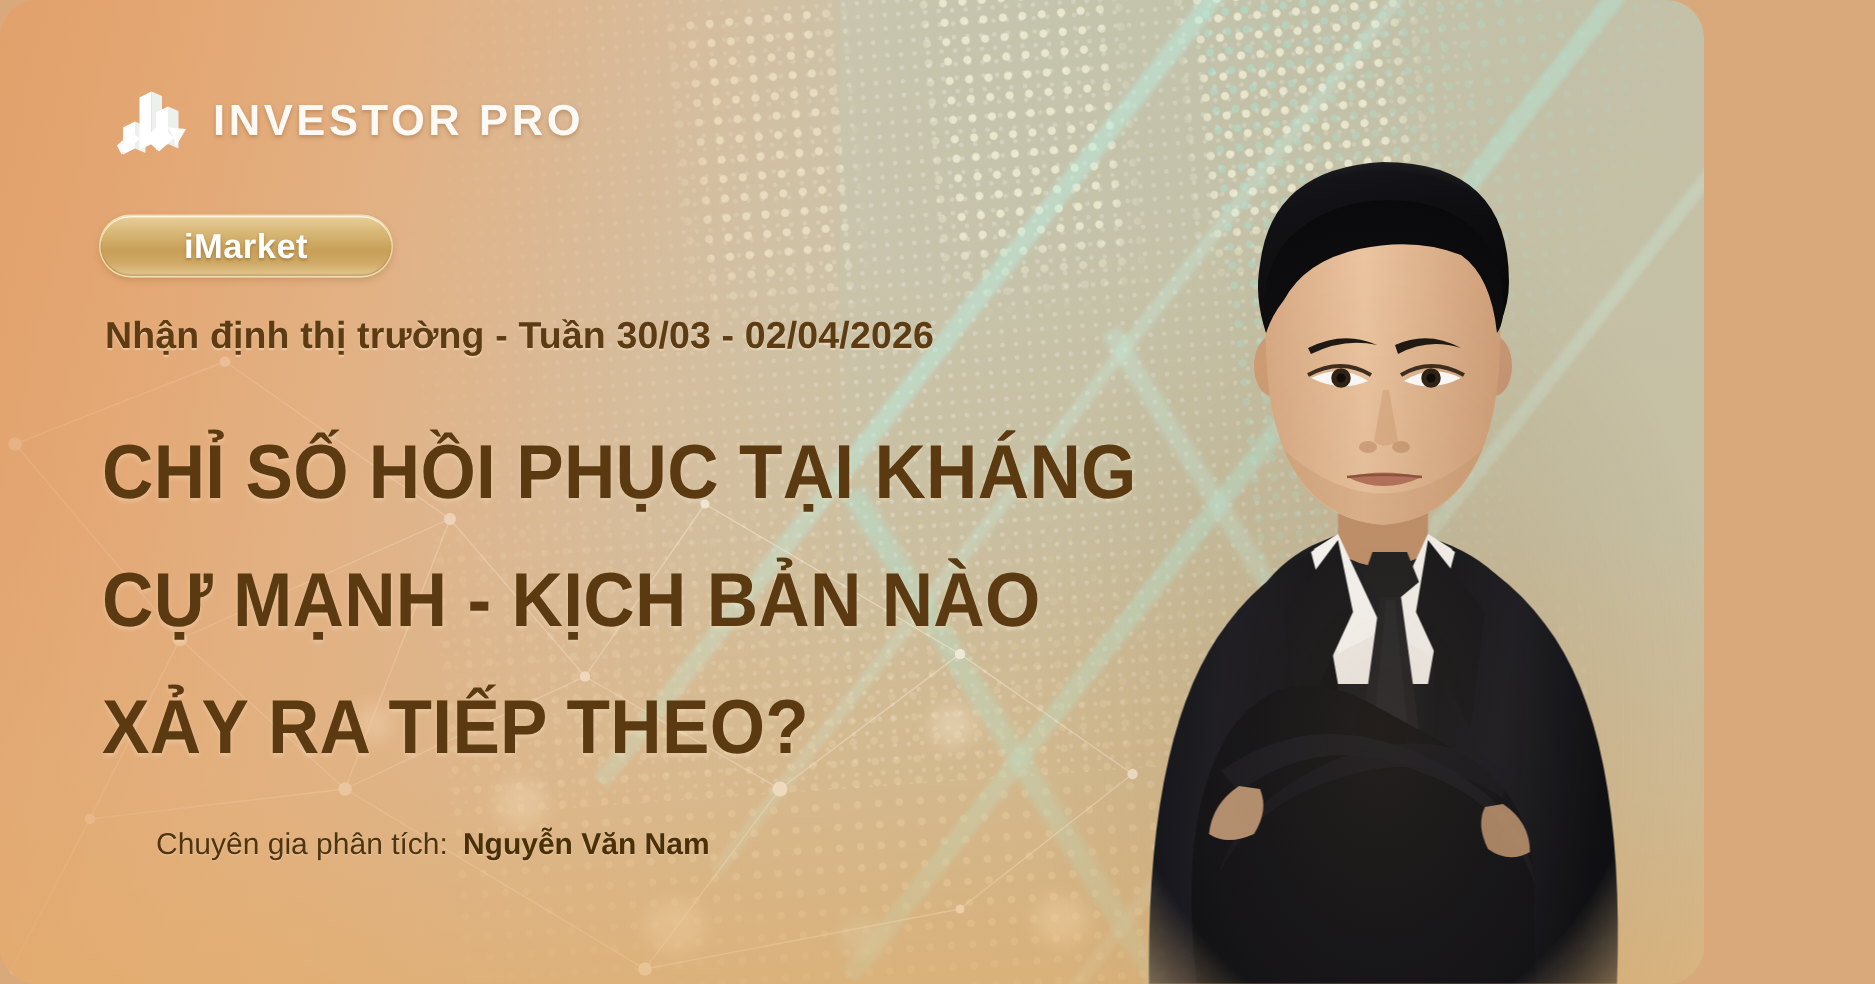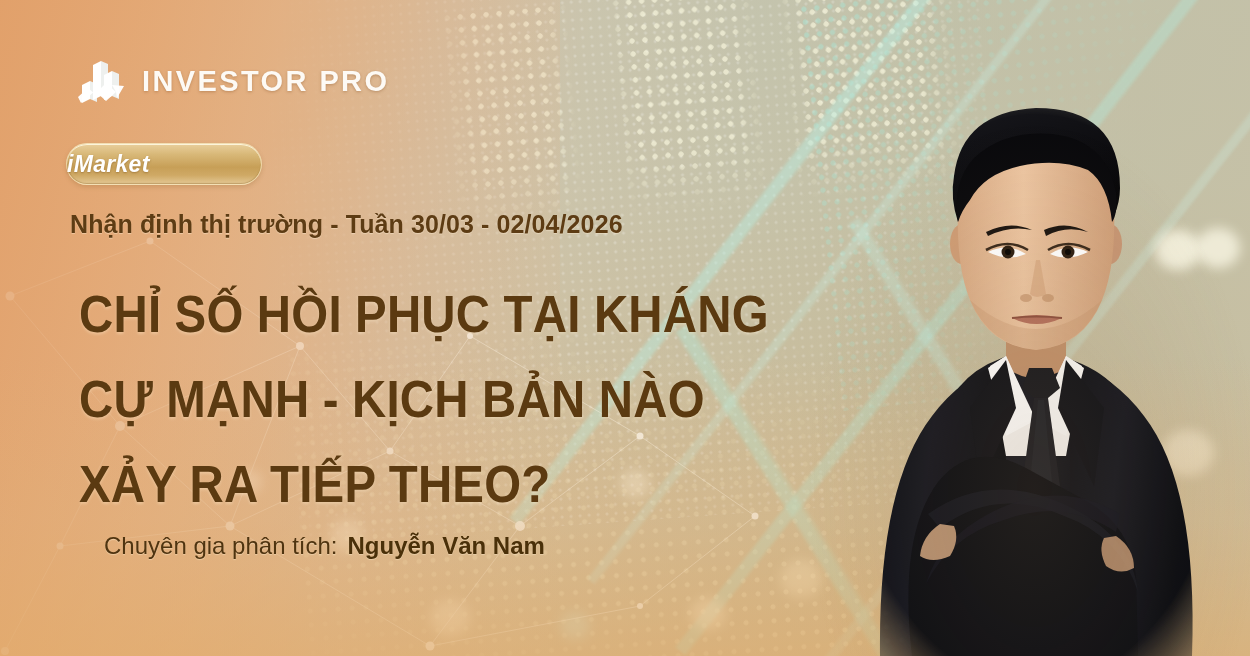--- a/index.html
+++ b/index.html
@@ -1,37 +1,38 @@
 <!DOCTYPE html>
 <html><head>
 <meta charset="utf-8">
 <style>
   * { margin:0; padding:0; box-sizing:border-box; }
   html,body { width:1250px; height:656px; overflow:hidden; background:#d9a97c; }
   body { font-family:"Liberation Sans", sans-serif; }
 
   .banner {
-    position:relative; width:1250px; height:656px; overflow:hidden;
+    position:relative; width:1136px; height:656px; overflow:hidden;
     background:
       linear-gradient(100deg,
         rgba(224,166,118,1) 0%,
         rgba(228,176,130,1) 10%,
         rgba(226,182,142,0.92) 20%,
         rgba(213,189,163,0.75) 32%,
         rgba(199,196,176,0.6) 44%,
         rgba(189,194,176,0.55) 56%,
         rgba(186,190,168,0.6) 70%,
         rgba(190,190,167,0.7) 85%,
         rgba(196,193,168,0.85) 100%),
       linear-gradient(180deg,
         rgba(205,198,170,1) 0%,
         rgba(209,196,163,1) 28%,
         rgba(216,186,140,1) 55%,
         rgba(226,180,122,1) 78%,
         rgba(223,175,118,1) 100%);
+    border-radius: 25px;
   }
 
   
   .led-board{
     position:absolute; left:280px; top:-40px; width:720px; height:560px;
     background-image:
       radial-gradient(circle at 2px 2px, rgba(255,255,255,0.30) 1.3px, transparent 1.8px);
     background-size:9px 9px;
     transform:rotate(-4deg);
     opacity:.85;
@@ -116,55 +117,54 @@
   .logo-mark{ width:56px; height:52px; flex:0 0 auto; }
   .logo-text{
     color:#fdfaf5; font-size:29px; font-weight:700; letter-spacing:2.4px;
     font-family:"Liberation Sans", sans-serif;
     text-shadow:0 1px 3px rgba(120,70,25,.35);
   }
 
   .badge{
     position:absolute; left:66px; top:143px;
     min-width:196px; height:42px;
-    display:flex; align-items:center; 
+    display:flex; align-items:center; justify-content:center;
     border-radius:21px;
     background:linear-gradient(180deg,#e9cf9c 0%, #d8b878 26%, #c79f57 58%, #cfa965 78%, #e4c894 100%);
     box-shadow:inset 0 1px 0 rgba(255,250,230,.85), inset 0 -1px 1px rgba(130,90,30,.35), 0 2px 4px rgba(140,95,40,.25);
     border:1px solid rgba(247,230,190,.75);
-    font-style:italic;
   }
   .badge span{
     color:#ffffff; font-size:23px; font-weight:700; letter-spacing:.3px;
     text-shadow:0 1px 2px rgba(130,88,32,.5);
   }
 
   .subtitle{
     position:absolute; left:70px; top:210px;
     color:#5d3c14; font-size:25px; font-weight:700; letter-spacing:.1px;
     text-shadow:0 1px 1px rgba(255,240,215,.45);
   }
 
-  .headline{ position:absolute; left:79px; top:272px; width:800px; }
+  .headline{ position:absolute; left:68px; top:272px; width:800px; }
   .headline .hl{
     display:block;
     color:#5b3a11;
     font-size:51px;
     line-height:85px;
     font-weight:700;
     letter-spacing:.2px;
     transform:scaleX(.93);
     transform-origin:left center;
     white-space:nowrap;
     text-shadow:0 2px 3px rgba(255,238,210,.32);
   }
 
   .byline{
-    position:absolute; left:104px; top:532px;
-    color:#4f3410; font-size:24px; font-weight:400;
+    position:absolute; left:104px; top:552px;
+    color:#4f3410; font-size:20px; font-weight:400;
     text-shadow:0 1px 1px rgba(255,242,218,.4);
     text-align:right;
   }
   .byline .name{ font-weight:700; color:#4a3009; margin-left:10px; }
 
   
   .person{ position:absolute; right:0px; bottom:0; width:430px; height:640px; }
   .p-shadow{
     position:absolute; left:-30px; bottom:0; width:470px; height:560px;
     background:radial-gradient(ellipse at 52% 70%, rgba(150,120,80,.18) 0%, rgba(150,120,80,0) 66%);

